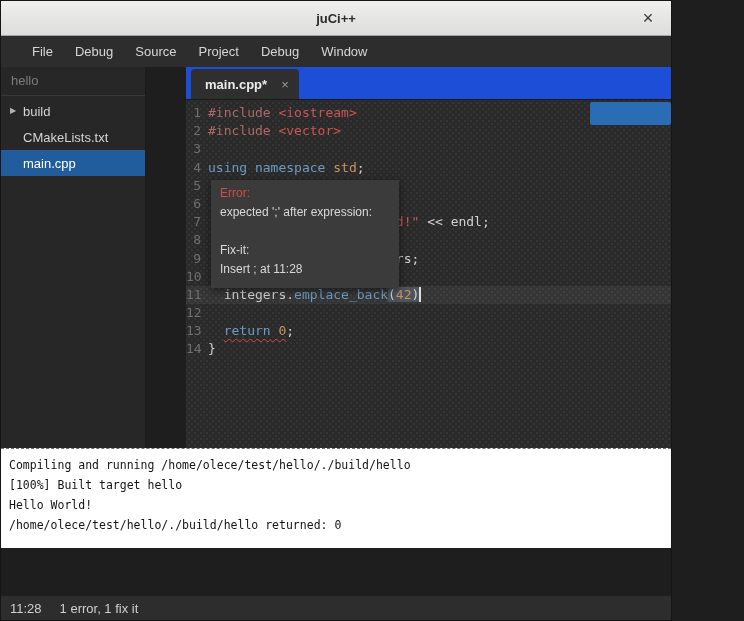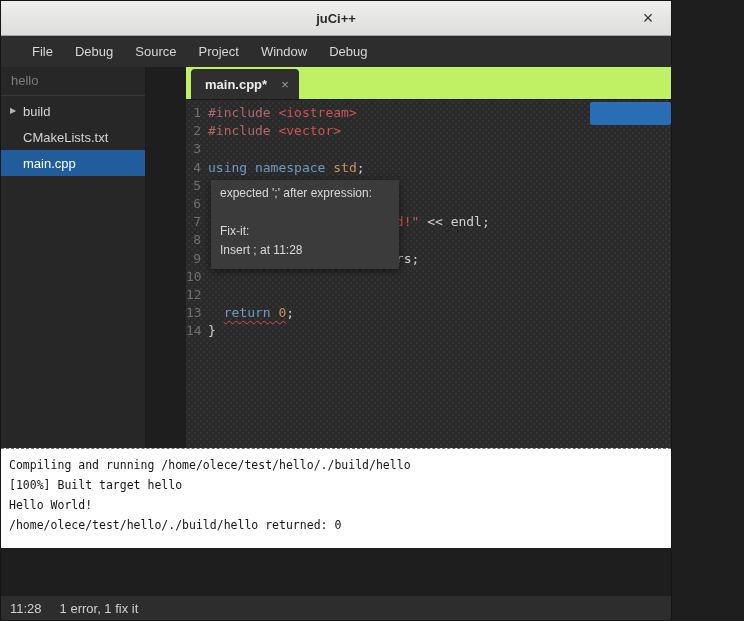--- a/index.html
+++ b/index.html
@@ -54,21 +54,21 @@
   .tree-row .expander {
     position:absolute; left:9px; top:50%; transform:translateY(-52%);
     font-size:8px; color:#b5b5b5;
   }
   .tree-row.selected { background:var(--selection); color:#ffffff; }
 
   .right-col { flex:1; display:flex; flex-direction:column; min-width:0; }
 
   
   .tabbar {
-    height:33px; flex:none; background:#bef264;
+    height:33px; flex:none; background:#1d4ed8;
     display:flex; align-items:flex-end; padding-left:5px;
     border-bottom:1px solid #191919;
   }
   .tab {
     height:30px; background:#2f2f2f; border-radius:4px 4px 0 0;
     display:flex; align-items:center; padding:0 10px 0 14px; gap:14px;
   }
   .tab .tab-label { font-size:13px; font-weight:bold; color:#ececec; }
   .tab .tab-close { font-size:13px; color:#9a9a9a; }
 
@@ -138,22 +138,22 @@
   <div class="titlebar">
     <span class="title">juCi++</span>
     <span class="close-btn">×</span>
   </div>
 
   <div class="menubar">
       <div class="menu-item">File</div>
       <div class="menu-item">Debug</div>
       <div class="menu-item">Source</div>
       <div class="menu-item">Project</div>
+      <div class="menu-item">Debug</div>
       <div class="menu-item">Window</div>
-      <div class="menu-item">Debug</div>
     </div>
 
   <div class="middle">
 
     <div class="sidebar">
       <div class="project-label">hello</div>
       <div class="tree">
           <div class="tree-row">
             <span class="expander">▶</span>
             <span>build</span>
@@ -181,26 +181,28 @@
             <div class="line"><span class="ln">1</span><span class="codetext"><span class="c-pre">#include </span><span class="c-str">&lt;iostream&gt;</span></span></div>
             <div class="line"><span class="ln">2</span><span class="codetext"><span class="c-pre">#include </span><span class="c-str">&lt;vector&gt;</span></span></div>
             <div class="line"><span class="ln">3</span><span class="codetext"></span></div>
             <div class="line"><span class="ln">4</span><span class="codetext"><span class="c-kw">using</span><span class="c-pl"> </span><span class="c-kw">namespace</span><span class="c-pl"> </span><span class="c-ns">std</span><span class="c-pl">;</span></span></div>
             <div class="line"><span class="ln">5</span><span class="codetext"></span></div>
             <div class="line"><span class="ln">6</span><span class="codetext"></span></div>
             <div class="line"><span class="ln">7</span><span class="codetext"><span class="pad" style="width: 24ch;"></span><span class="c-str">d!"</span><span class="c-pl"> &lt;&lt; </span><span class="c-pl">endl</span><span class="c-pl">;</span></span></div>
             <div class="line"><span class="ln">8</span><span class="codetext"></span></div>
             <div class="line"><span class="ln">9</span><span class="codetext"><span class="pad" style="width: 24ch;"></span><span class="c-pl">rs;</span></span></div>
             <div class="line"><span class="ln">10</span><span class="codetext"></span></div>
+            <div class="line current"><span class="ln">11</span><span class="codetext"><span class="c-pl">  integers</span><span class="c-pl">.</span><span class="c-fn">emplace_back</span><span class="c-pl c-hl">(</span><span class="c-num c-hl">42</span><span class="c-pl c-hl">)</span><span class="caret"></span></span></div>
             <div class="line"><span class="ln">12</span><span class="codetext"></span></div>
             <div class="line"><span class="ln">13</span><span class="codetext"><span class="c-pl">  </span><span class="c-kw c-sq">return</span><span class="c-pl c-sq"> </span><span class="c-num c-sq">0</span><span class="c-pl">;</span></span></div>
             <div class="line"><span class="ln">14</span><span class="codetext"><span class="c-pl">}</span></span></div>
           </div>
 
         <div class="tooltip">
+          <div class="tt-error">Error:</div>
           <div>expected ';' after expression:</div>
           <div class="tt-gap"></div>
           <div>Fix-it:</div>
           <div>Insert ; at 11:28</div>
         </div>
 
         <div class="scroll-indicator"></div>
       </div>
 
     </div>

